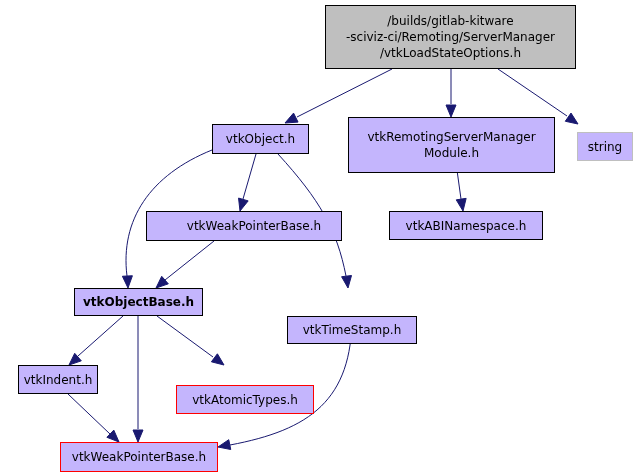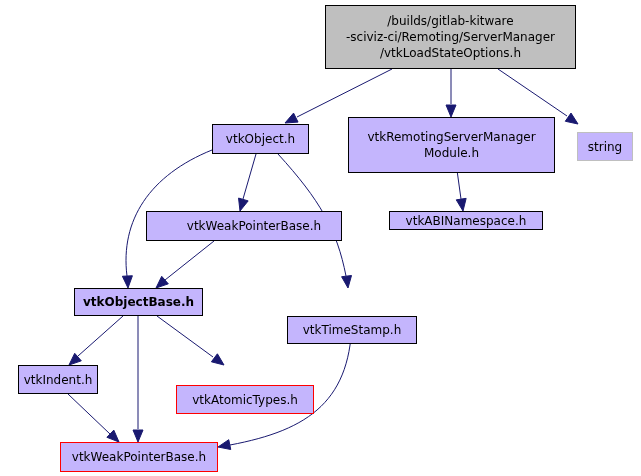--- a/index.html
+++ b/index.html
@@ -51,18 +51,18 @@
 </svg>
 
 <div class="node root" style="left:325px;top:5px;width:251px;height:64px;text-align:center;">/builds/gitlab-kitware
 -sciviz-ci/Remoting/ServerManager
 /vtkLoadStateOptions.h</div>
 <div class="node" style="left:212px;top:124px;width:97px;height:30px;">vtkObject.h</div>
 <div class="node" style="left:348px;top:117px;width:207px;height:56px;">vtkRemotingServerManager
 Module.h</div>
 <div class="node grey" style="left:577px;top:132px;width:56px;height:29px;">string</div>
 <div class="node" style="left:146px;top:211px;width:196px;height:30px;padding-left:20px;">vtkWeakPointerBase.h</div>
-<div class="node" style="left:389px;top:211px;width:154px;height:19px;">vtkABINamespace.h</div>
+<div class="node" style="left:389px;top:211px;width:154px;height:29px;">vtkABINamespace.h</div>
 <div class="node" style="left:74px;top:288px;width:129px;height:28px;font-weight:bold;">vtkObjectBase.h</div>
 <div class="node" style="left:287px;top:288px;width:130px;height:28px;margin-top:28px;">vtkTimeStamp.h</div>
 <div class="node" style="left:18px;top:365px;width:80px;height:29px;">vtkIndent.h</div>
 <div class="node red" style="left:176px;top:365px;width:138px;height:29px;margin-top:20px;">vtkAtomicTypes.h</div>
 <div class="node red" style="left:60px;top:442px;width:158px;height:30px;">vtkWeakPointerBase.h</div>
 
 </body></html>

